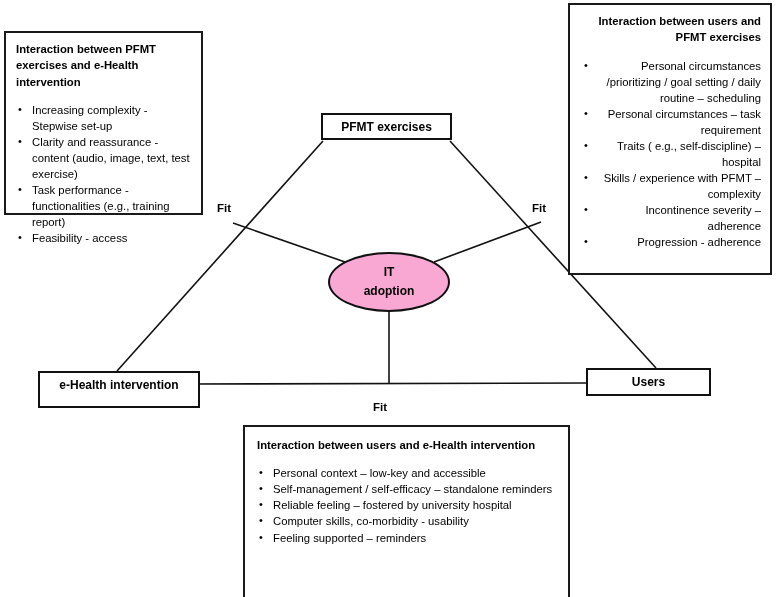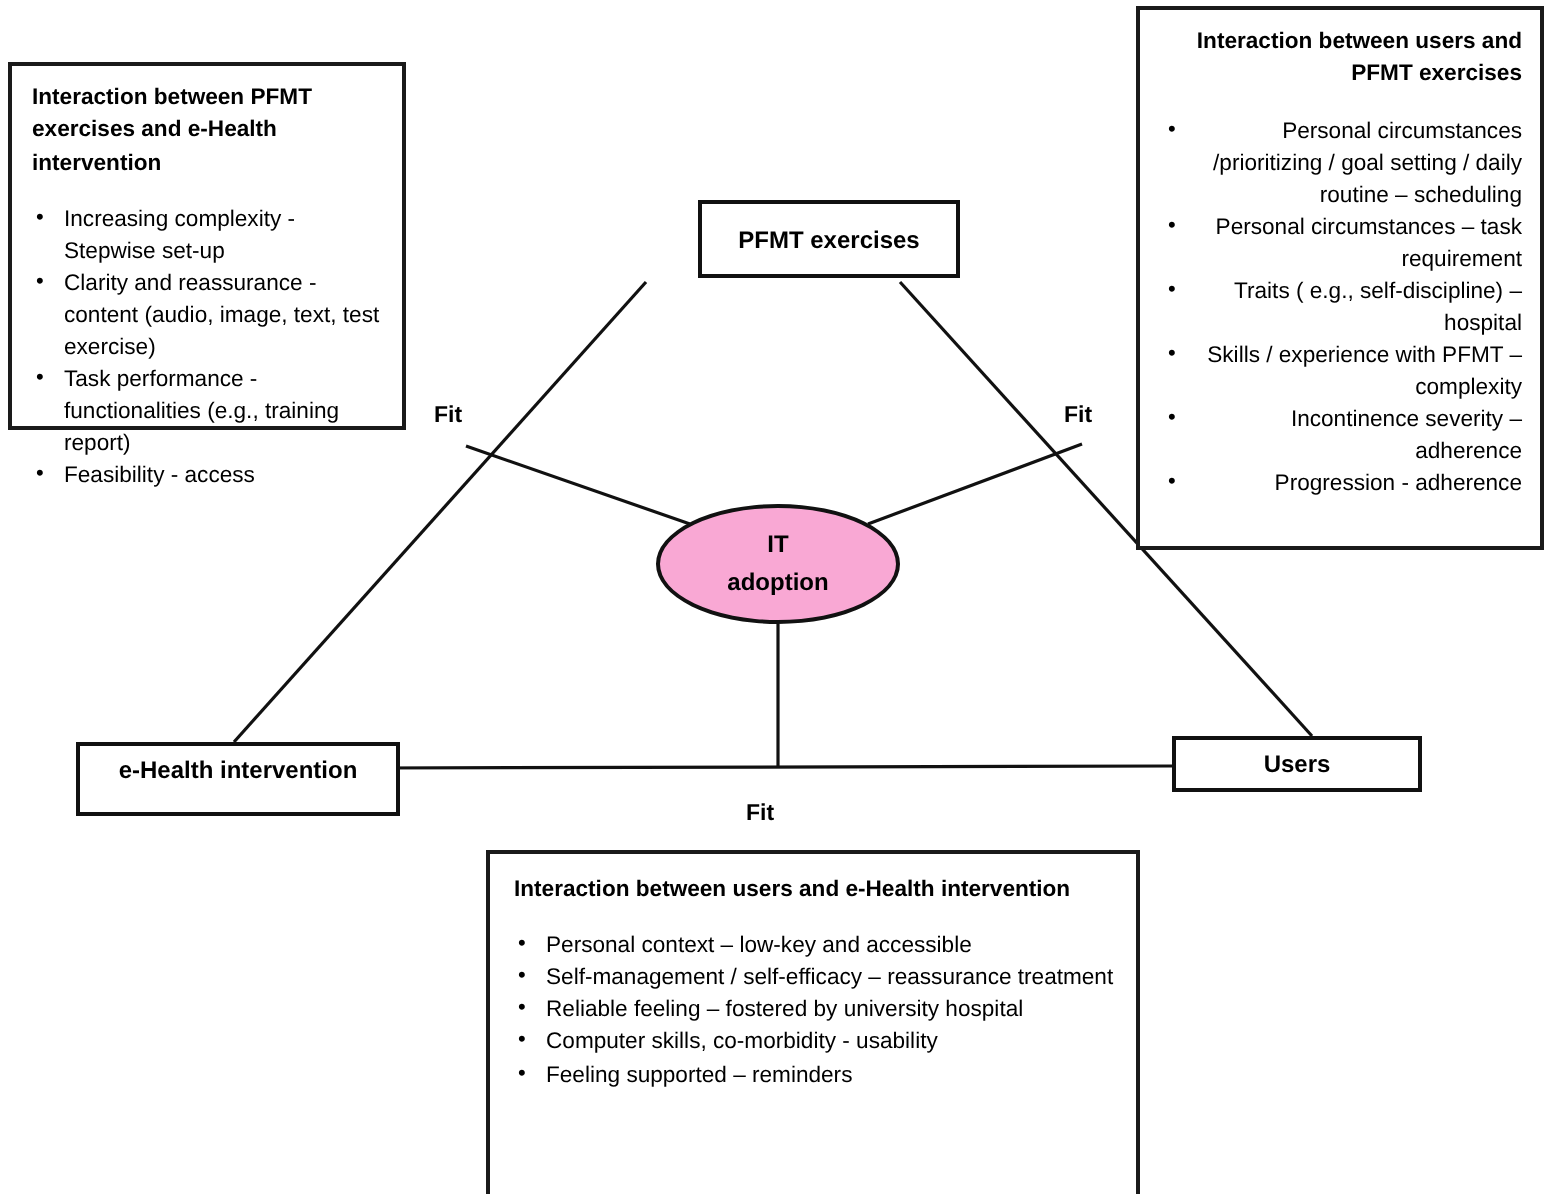--- a/index.html
+++ b/index.html
@@ -140,28 +140,28 @@
       <li>Skills / experience with PFMT – complexity</li>
       <li>Incontinence severity – adherence</li>
       <li>Progression - adherence</li>
     </ul>
   </div>
 
   <div class="infobox" style="left:243px; top:425px; width:327px; height:201px; padding-left:12px; padding-top:10px;">
     <p class="title">Interaction between users and e-Health intervention</p>
     <ul>
       <li>Personal context – low-key and accessible</li>
-      <li>Self-management / self-efficacy – reassurance treatment</li>
+      <li>Self-management / self-efficacy – standalone reminders</li>
       <li>Reliable feeling – fostered by university hospital</li>
       <li>Computer skills, co-morbidity - usability</li>
       <li>Feeling supported – reminders</li>
     </ul>
   </div>
 
-  <div class="nodebox" style="left:321px; top:100px; width:131px; height:39px;margin-left:28px;">
+  <div class="nodebox" style="left:321px; top:113px; width:131px; height:27px;">
     <span>PFMT exercises</span>
   </div>
 
   <div class="nodebox tall" style="left:26px; top:371px; width:162px; height:37px;margin-left:12px;">
     <span>e-Health intervention</span>
   </div>
 
   <div class="nodebox" style="left:586px; top:368px; width:125px; height:28px;">
     <span>Users</span>
   </div>

